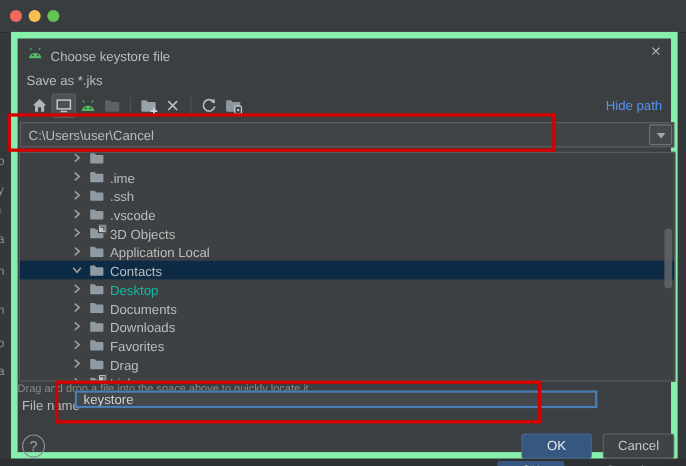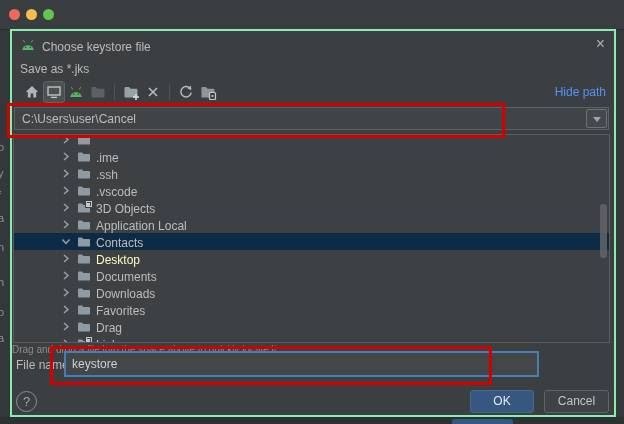--- a/index.html
+++ b/index.html
@@ -18,21 +18,21 @@
   
   .edge-strip{position:absolute;left:0;top:130px;width:9px;height:215px;overflow:hidden;}
   .edge-strip span{position:absolute;left:-2px;font-size:11px;color:#8e9194;}
   
   .behind-strip{position:absolute;left:0;top:417px;width:624px;height:7px;background:#2e3133;overflow:hidden;}
   .behind-ok{position:absolute;left:452px;top:2px;width:61px;height:18px;background:#365880;border-radius:3px;
     color:#dfe3e6;font-size:11px;text-align:center;line-height:18px;}
   .behind-cancel{position:absolute;left:543px;top:2px;width:50px;height:18px;color:#96999c;font-size:11px;text-align:center;line-height:18px;}
   
   .dialog{position:absolute;left:10px;top:29px;width:606px;height:388px;background:#3c3f41;
-    border:2px solid #86efac;box-sizing:border-box;}
+    border:6px solid #86efac;box-sizing:border-box;}
   .dlg-header{position:absolute;left:0;top:0;width:100%;height:26px;}
   .dlg-android{position:absolute;left:8px;top:7px;}
   .dlg-title{position:absolute;left:30px;top:9px;font-size:12px;color:#bbbbbb;}
   .dlg-close{position:absolute;right:9px;top:5px;font-size:16px;color:#aeb1b3;cursor:pointer;line-height:16px;}
   .dlg-subtitle{position:absolute;left:8px;top:31px;font-size:12px;color:#bbbbbb;}
   
   .toolbar{position:absolute;left:9px;top:49px;height:24px;display:flex;align-items:center;}
   .tb-btn{width:22px;height:22px;display:flex;align-items:center;justify-content:center;border-radius:3px;box-sizing:border-box;}
   .tb-btn.selected{background:#4b5052;border:1px solid #5f6466;}
   .tb-sep{width:1px;height:16px;background:#525557;margin:0 5px;}
@@ -51,27 +51,27 @@
   .tree-inner{position:absolute;left:0;top:-4px;width:100%;}
   .tree-row{height:17px;display:flex;align-items:center;padding-left:47px;box-sizing:border-box;cursor:default;}
   .tree-row.selected{background:#0d2b45;}
   .tree-chevron{width:10px;height:10px;margin-right:6px;display:flex;align-items:center;justify-content:center;flex:none;}
   .tree-chevron.expanded svg{transform:rotate(90deg);}
   .tree-folder{position:relative;margin-right:5px;flex:none;display:flex;}
   .tree-badge{position:absolute;right:-2px;top:-2px;width:6px;height:6px;background:#c3c7c9;border:1px solid #3e4143;}
   .tree-badge:after{content:"";position:absolute;left:1px;top:1px;width:3px;height:3px;
     border-top:1px solid #45494b;border-right:1px solid #45494b;}
   .tree-label{font-size:12px;color:#bcbcbc;white-space:nowrap;margin-top:36px;}
-  .tree-row.selected .tree-label{color:#fef9c3;}
+  .tree-row.selected .tree-label{color:#14b8a6;}
   .scroll-thumb{position:absolute;right:2px;top:69px;width:7px;height:54px;background:#616466;opacity:.85;border-radius:3px;}
   
   .hint{position:absolute;left:0;top:313px;width:100%;font-size:10px;color:#8a8a8a;}
   
   .fname-label{position:absolute;left:4px;top:327px;font-size:12px;color:#bbbbbb;}
-  .fname-input{position:absolute;left:52px;top:320px;width:475px;height:26px;box-sizing:border-box;
+  .fname-input{position:absolute;left:52px;top:320px;width:475px;height:16px;box-sizing:border-box;
     background:#43474a;border:2px solid #4a7db3;color:#cfd2d4;font-size:12px;padding:0 6px;
     font-family:"Liberation Sans","DejaVu Sans",sans-serif;outline:none;}
   .type-combo{position:absolute;left:533px;top:322px;width:62px;height:24px;background:#404447;
     border:1px solid #6b6f72;border-radius:2px;box-sizing:border-box;}
   .type-text{position:absolute;left:8px;top:4px;font-size:12px;color:#bcbcbc;}
   .type-combo .tri-down{left:auto;right:6px;margin-left:0;}
   
   .help-circle{position:absolute;left:4px;top:360px;width:19px;height:19px;border-radius:50%;
     border:1px solid #879094;color:#9fa6aa;font-size:13px;text-align:center;line-height:19px;cursor:pointer;}
   .btn{position:absolute;top:359px;height:23px;border-radius:3px;font-size:12px;text-align:center;

